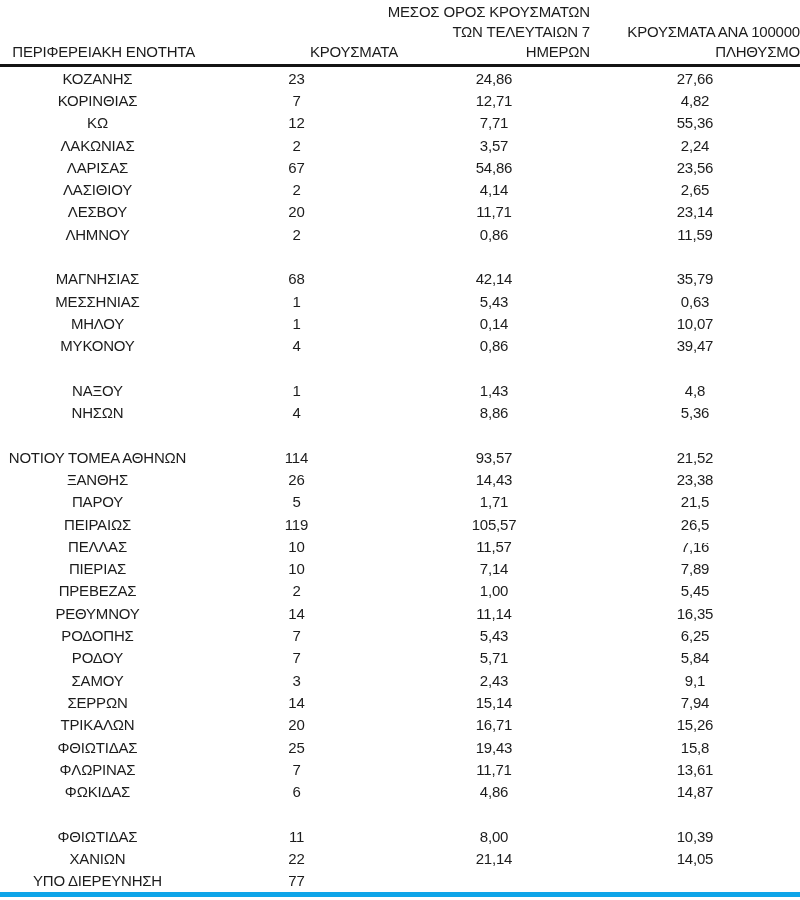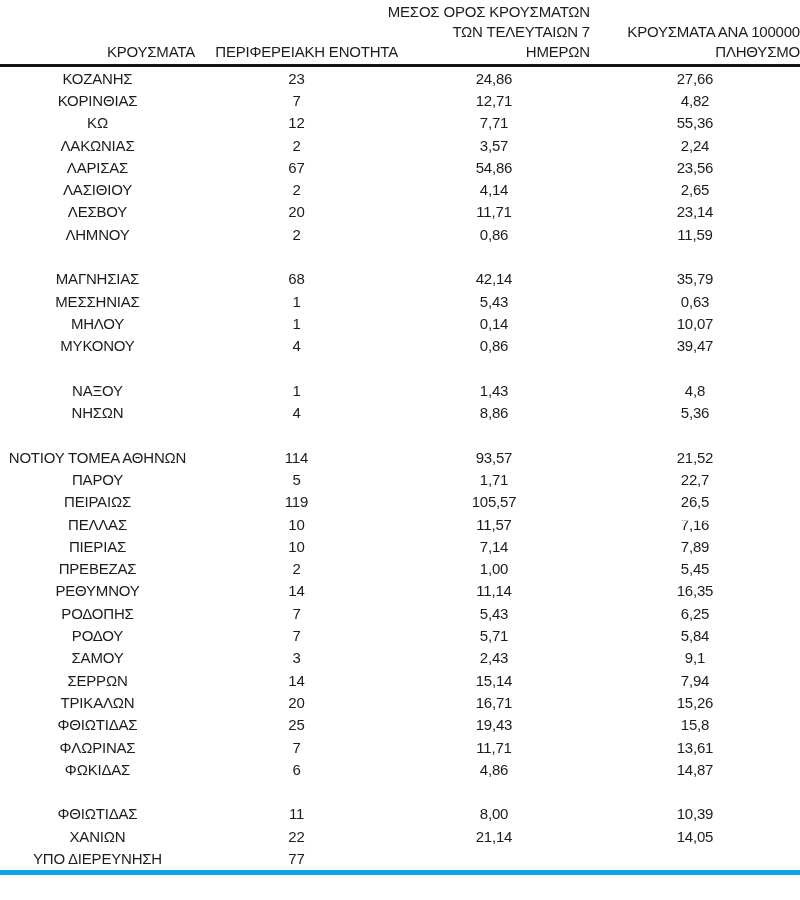--- a/index.html
+++ b/index.html
@@ -64,24 +64,24 @@
   .clipped .c3 span { clip-path: inset(12% 0 0 0); }
   .clipped .c4 span { clip-path: inset(30% 0 0 0); }
 </style>
 </head>
 <body>
 
 <div class="page">
 
   <div class="thead">
     <div class="hcell">
+      <div class="hline">ΠΕΡΙΦΕΡΕΙΑΚΗ ΕΝΟΤΗΤΑ</div>
+    </div>
+    <div class="hcell">
       <div class="hline">ΚΡΟΥΣΜΑΤΑ</div>
-    </div>
-    <div class="hcell">
-      <div class="hline">ΠΕΡΙΦΕΡΕΙΑΚΗ ΕΝΟΤΗΤΑ</div>
     </div>
     <div class="hcell">
       <div class="hline">ΜΕΣΟΣ ΟΡΟΣ ΚΡΟΥΣΜΑΤΩΝ</div>
       <div class="hline">ΤΩΝ ΤΕΛΕΥΤΑΙΩΝ 7</div>
       <div class="hline">ΗΜΕΡΩΝ</div>
     </div>
     <div class="hcell">
       <div class="hline">ΚΡΟΥΣΜΑΤΑ ΑΝΑ 100000</div>
       <div class="hline">ΠΛΗΘΥΣΜΟ</div>
     </div>
@@ -175,24 +175,30 @@
         <div class="cell c4"><span>5,36</span></div>
       </div>
       <div class="row spacer"></div>
       <div class="row">
         <div class="cell c1"><span>ΝΟΤΙΟΥ ΤΟΜΕΑ ΑΘΗΝΩΝ</span></div>
         <div class="cell c2"><span>114</span></div>
         <div class="cell c3"><span>93,57</span></div>
         <div class="cell c4"><span>21,52</span></div>
       </div>
       <div class="row">
+        <div class="cell c1"><span>ΞΑΝΘΗΣ</span></div>
+        <div class="cell c2"><span>26</span></div>
+        <div class="cell c3"><span>14,43</span></div>
+        <div class="cell c4"><span>23,38</span></div>
+      </div>
+      <div class="row">
         <div class="cell c1"><span>ΠΑΡΟΥ</span></div>
         <div class="cell c2"><span>5</span></div>
         <div class="cell c3"><span>1,71</span></div>
-        <div class="cell c4"><span>22,7</span></div>
+        <div class="cell c4"><span>21,5</span></div>
       </div>
       <div class="row">
         <div class="cell c1"><span>ΠΕΙΡΑΙΩΣ</span></div>
         <div class="cell c2"><span>119</span></div>
         <div class="cell c3"><span>105,57</span></div>
         <div class="cell c4"><span>26,5</span></div>
       </div>
       <div class="row clipped">
         <div class="cell c1"><span>ΠΕΛΛΑΣ</span></div>
         <div class="cell c2"><span>10</span></div>

